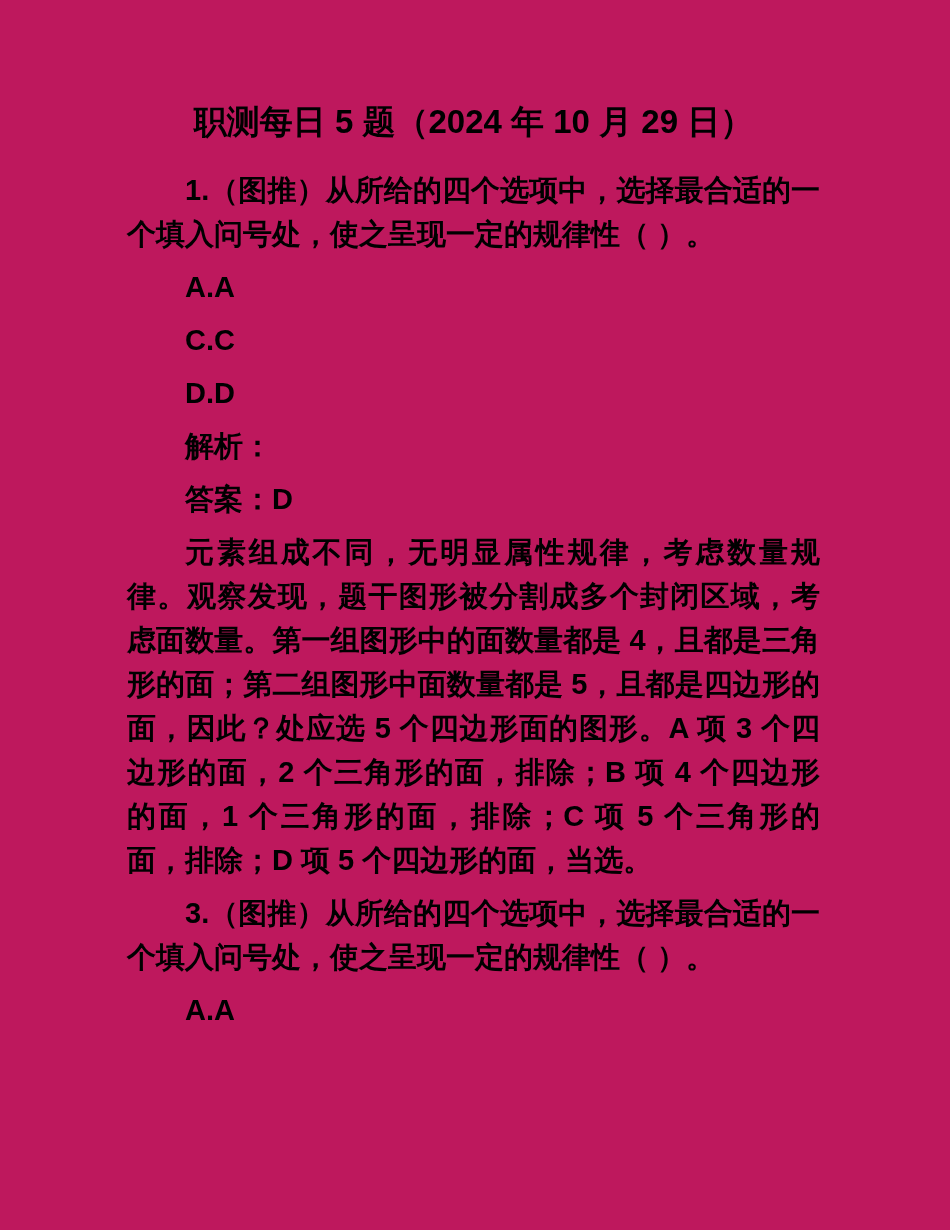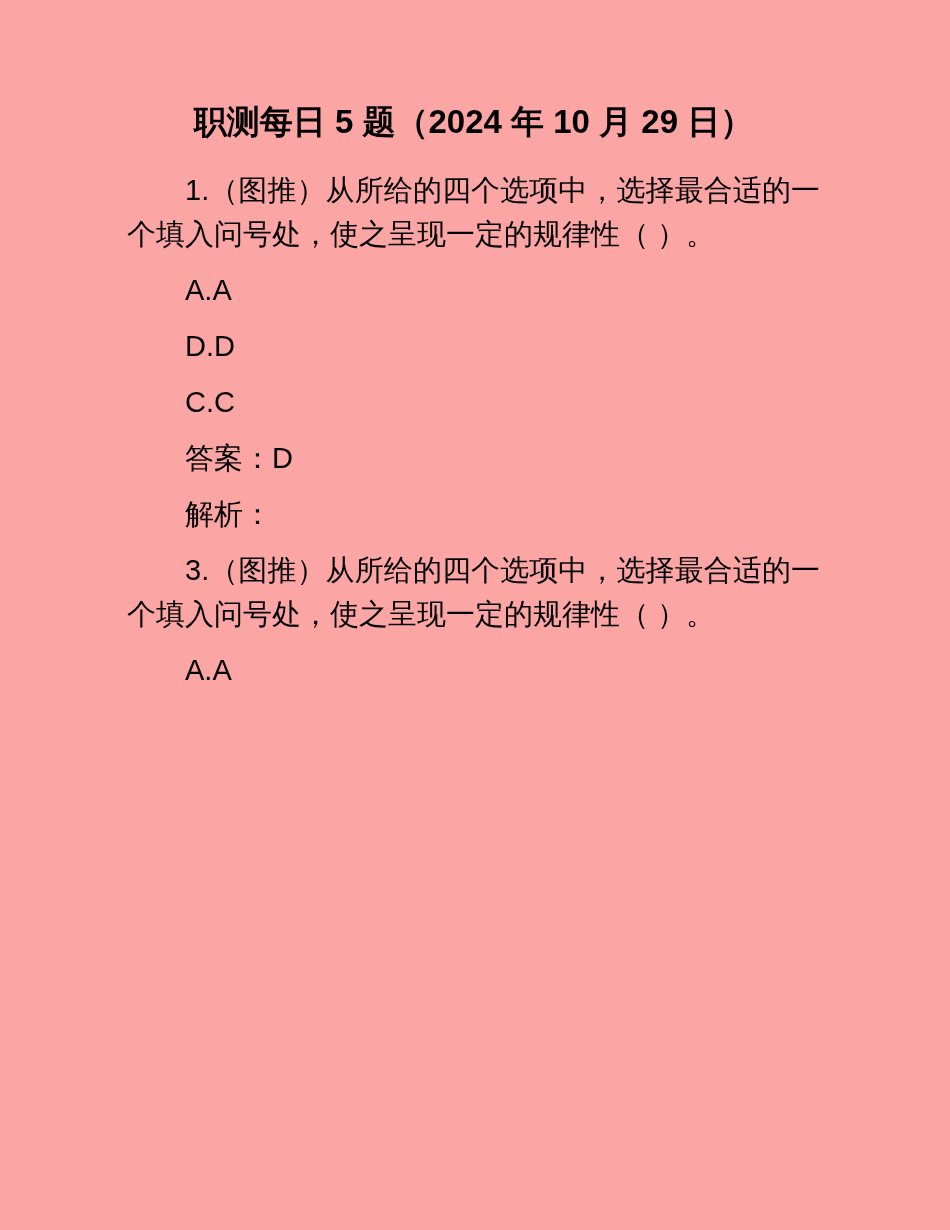--- a/index.html
+++ b/index.html
@@ -5,61 +5,62 @@
   html, body {
     margin: 0;
     padding: 0;
     background: #ffffff;
   }
   .page {
     position: relative;
     width: 950px;
     height: 1230px;
     box-sizing: border-box;
-    background: #fca5a5;
+    background: #be185d;
     color: #000000;
     padding: 84px 130px 0 127px;
     overflow: hidden;
     font-family: "Liberation Sans", "DejaVu Sans", sans-serif;
   }
   .doc-title {
     font-size: 33px;
     font-weight: 700;
     line-height: 48px;
     text-align: center;
     margin: 14px 0 22px 0;
     white-space: nowrap;
   }
   .para {
     font-size: 29px;
     line-height: 44px;
-    margin: 12px 0 9px 0;
+    margin: 0 0 9px 0;
     text-indent: 2em;
     text-align: justify;
-    font-weight: 400;
+    font-weight: 700;
   }
 </style>
 </head>
 <body>
 
 <div class="page">
 
   <h1 class="doc-title">职测每日 5 题（2024 年 10 月 29 日）</h1>
 
   <p class="para">1.（图推）从所给的四个选项中，选择最合适的一个填入问号处，使之呈现一定的规律性（ ）。</p>
 
   <p class="para">A.A</p>
 
 
+  <p class="para">C.C</p>
+
   <p class="para">D.D</p>
 
-  <p class="para">C.C</p>
+  <p class="para">解析：</p>
 
   <p class="para">答案：D</p>
 
-  <p class="para">解析：</p>
-
+  <p class="para">元素组成不同，无明显属性规律，考虑数量规律。观察发现，题干图形被分割成多个封闭区域，考虑面数量。第一组图形中的面数量都是 4，且都是三角形的面；第二组图形中面数量都是 5，且都是四边形的面，因此？处应选 5 个四边形面的图形。A 项 3 个四边形的面，2 个三角形的面，排除；B 项 4 个四边形的面，1 个三角形的面，排除；C 项 5 个三角形的面，排除；D 项 5 个四边形的面，当选。</p>
 
   <p class="para">3.（图推）从所给的四个选项中，选择最合适的一个填入问号处，使之呈现一定的规律性（ ）。</p>
 
   <p class="para">A.A</p>
 
 </div>
 
 </body></html>

